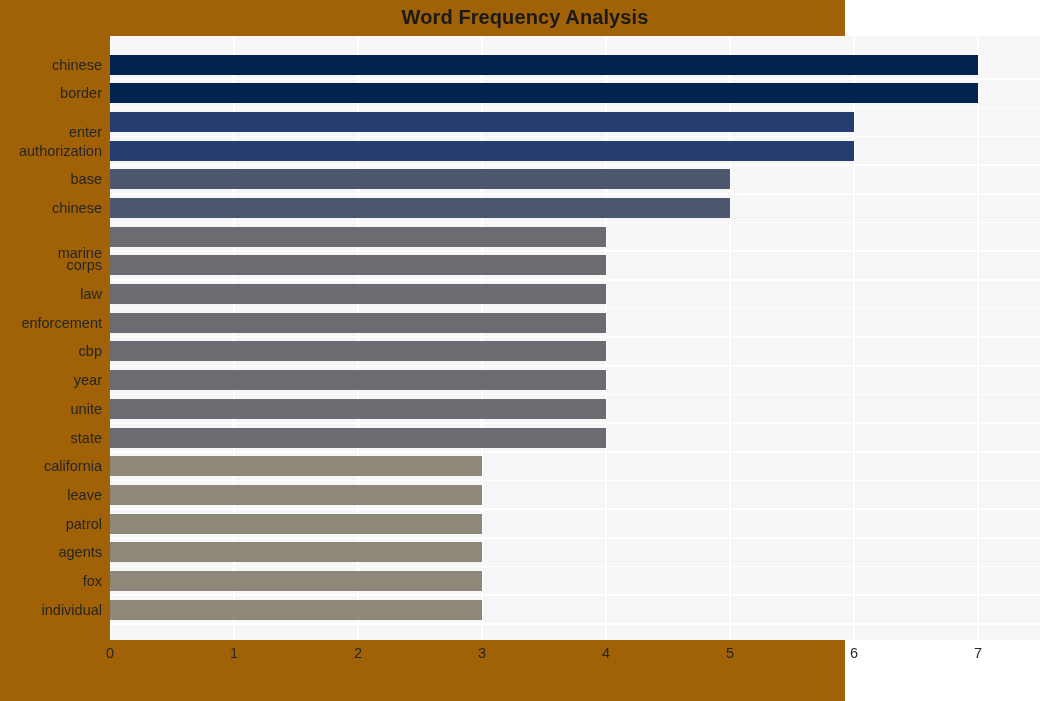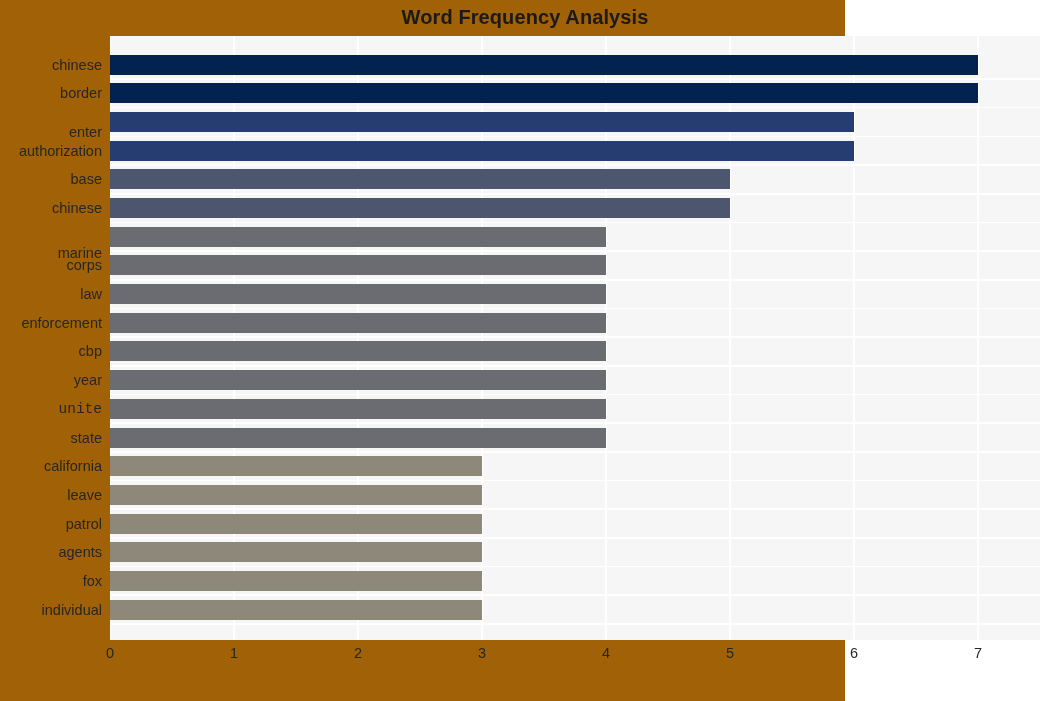--- a/index.html
+++ b/index.html
@@ -183,21 +183,21 @@
       <div class="ylabel" style="top: 86px; padding-left: 46px;">enter</div>
       <div class="ylabel" style="top: 104.72px;">authorization</div>
       <div class="ylabel" style="top: 133.4px; margin-left: 20px;">base</div>
       <div class="ylabel" style="top: 162.08px;">chinese</div>
       <div class="ylabel" style="top: 207px; padding-left: 8px;">marine</div>
       <div class="ylabel" style="top: 219.44px;">corps</div>
       <div class="ylabel" style="top: 248.12px;">law</div>
       <div class="ylabel" style="top: 276.8px;">enforcement</div>
       <div class="ylabel" style="top: 305.48px;">cbp</div>
       <div class="ylabel" style="top: 334.16px; padding-left: 30px;">year</div>
-      <div class="ylabel" style="top: 362.84px; font-family: Liberation Mono, monospace;">unite</div>
+      <div class="ylabel" style="top: 362.84px;">unite</div>
       <div class="ylabel" style="top: 391.519px;">state</div>
       <div class="ylabel" style="top: 420.199px;">california</div>
       <div class="ylabel" style="top: 448.879px;">leave</div>
       <div class="ylabel" style="top: 477.559px;">patrol</div>
       <div class="ylabel" style="top: 506.239px;">agents</div>
       <div class="ylabel" style="top: 534.919px;">fox</div>
       <div class="ylabel" style="top: 563.599px;">individual</div>
     </div>
 
   <div id="xlabels">

